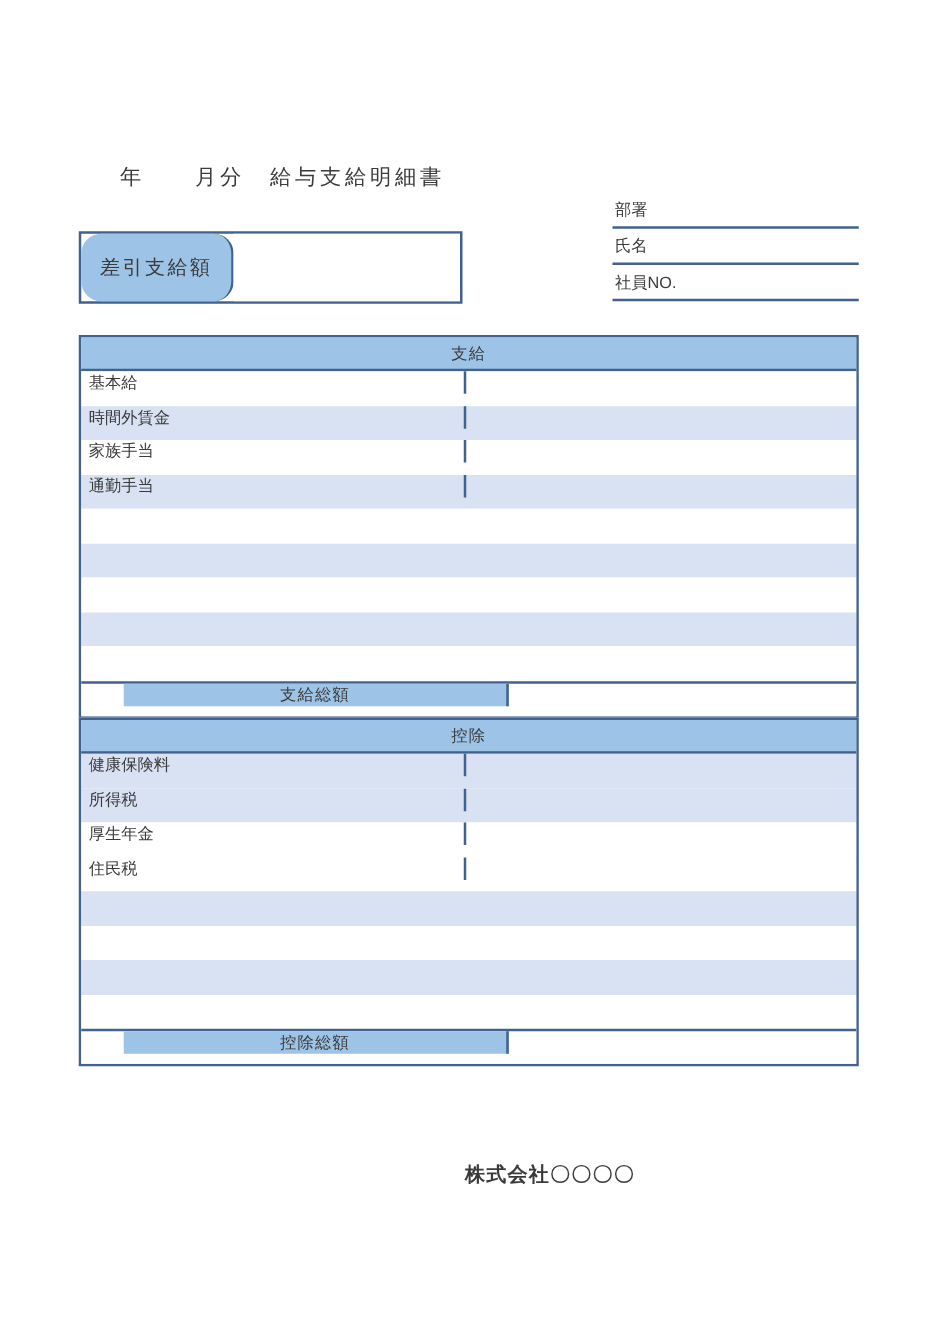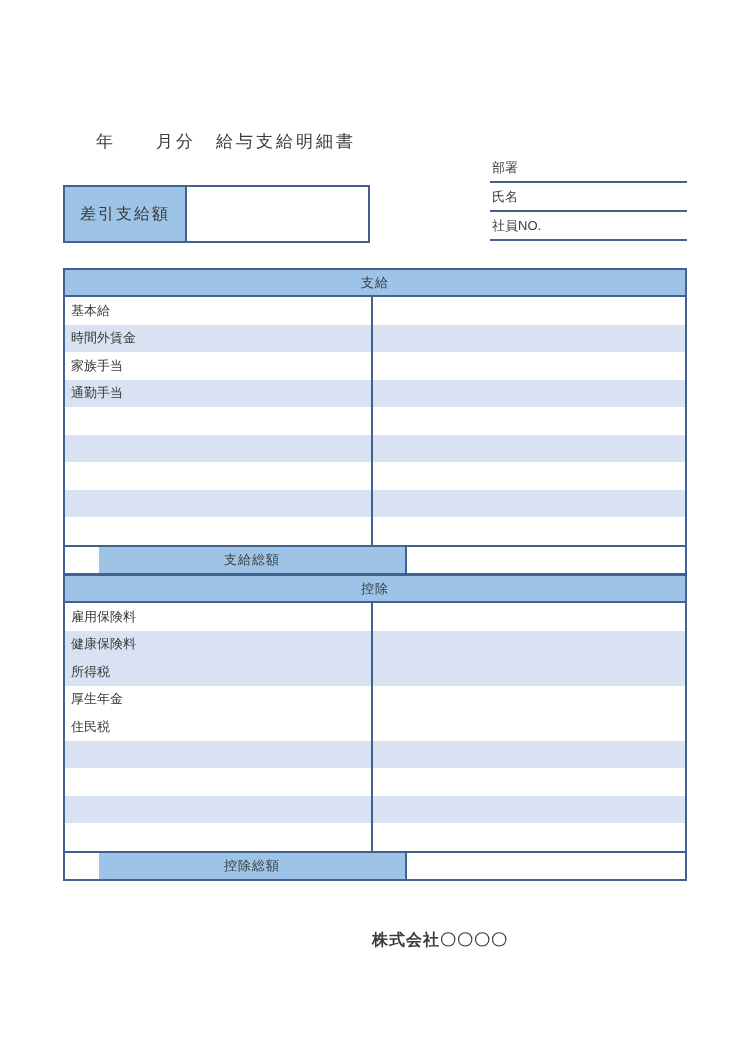--- a/index.html
+++ b/index.html
@@ -36,38 +36,38 @@
     position:absolute;left:63px;top:185px;
     width:307px;height:58px;
     box-sizing:border-box;border:2px solid var(--border);
     display:flex;background:#fff;
   }
   .netpay-label{
     box-sizing:border-box;width:122px;
     border-right:2px solid var(--border);
     background:var(--header-fill);
     display:flex;align-items:center;justify-content:center;
-    font-size:16px;letter-spacing:2px;
+    font-size:16px;letter-spacing:2px;border-radius:16px;
   }
   .netpay-value{flex:1;background:#fff;}
   
   .table{
     position:absolute;left:63px;width:624px;
     box-sizing:border-box;border:2px solid var(--border);
     background:#fff;
   }
   .table.payment{top:268px;}
   .table.deduction{top:574px;}
   .thead{
     height:25px;border-bottom:2px solid var(--border);
     background:var(--header-fill);
     display:flex;align-items:center;justify-content:center;
     font-size:13px;letter-spacing:1px;
   }
-  .trow{height:27.5px;display:flex;background:#fff;}
+  .trow{height:27.5px;display:flex;background:#fff;flex-direction:column;}
   .trow.alt{background:var(--band-fill);}
   .cell-label{
     box-sizing:border-box;width:308px;
     border-right:2px solid var(--border);
     display:flex;align-items:center;
     padding-left:6px;font-size:13px;
   }
   .cell-value{flex:1;}
   .trow.total{
     height:26px;border-top:2px solid var(--border);background:#fff;
@@ -151,24 +151,20 @@
 
     <div class="trow total">
       <div class="cell-label">支給総額</div>
       <div class="cell-value"></div>
     </div>
   </div>
 
   <div class="table deduction">
     <div class="thead">控除</div>
 
-    <div class="trow">
-      <div class="cell-label">雇用保険料</div>
-      <div class="cell-value"></div>
-    </div>
     <div class="trow alt">
       <div class="cell-label">健康保険料</div>
       <div class="cell-value"></div>
     </div>
     <div class="trow alt">
       <div class="cell-label">所得税</div>
       <div class="cell-value"></div>
     </div>
     <div class="trow">
       <div class="cell-label">厚生年金</div>

